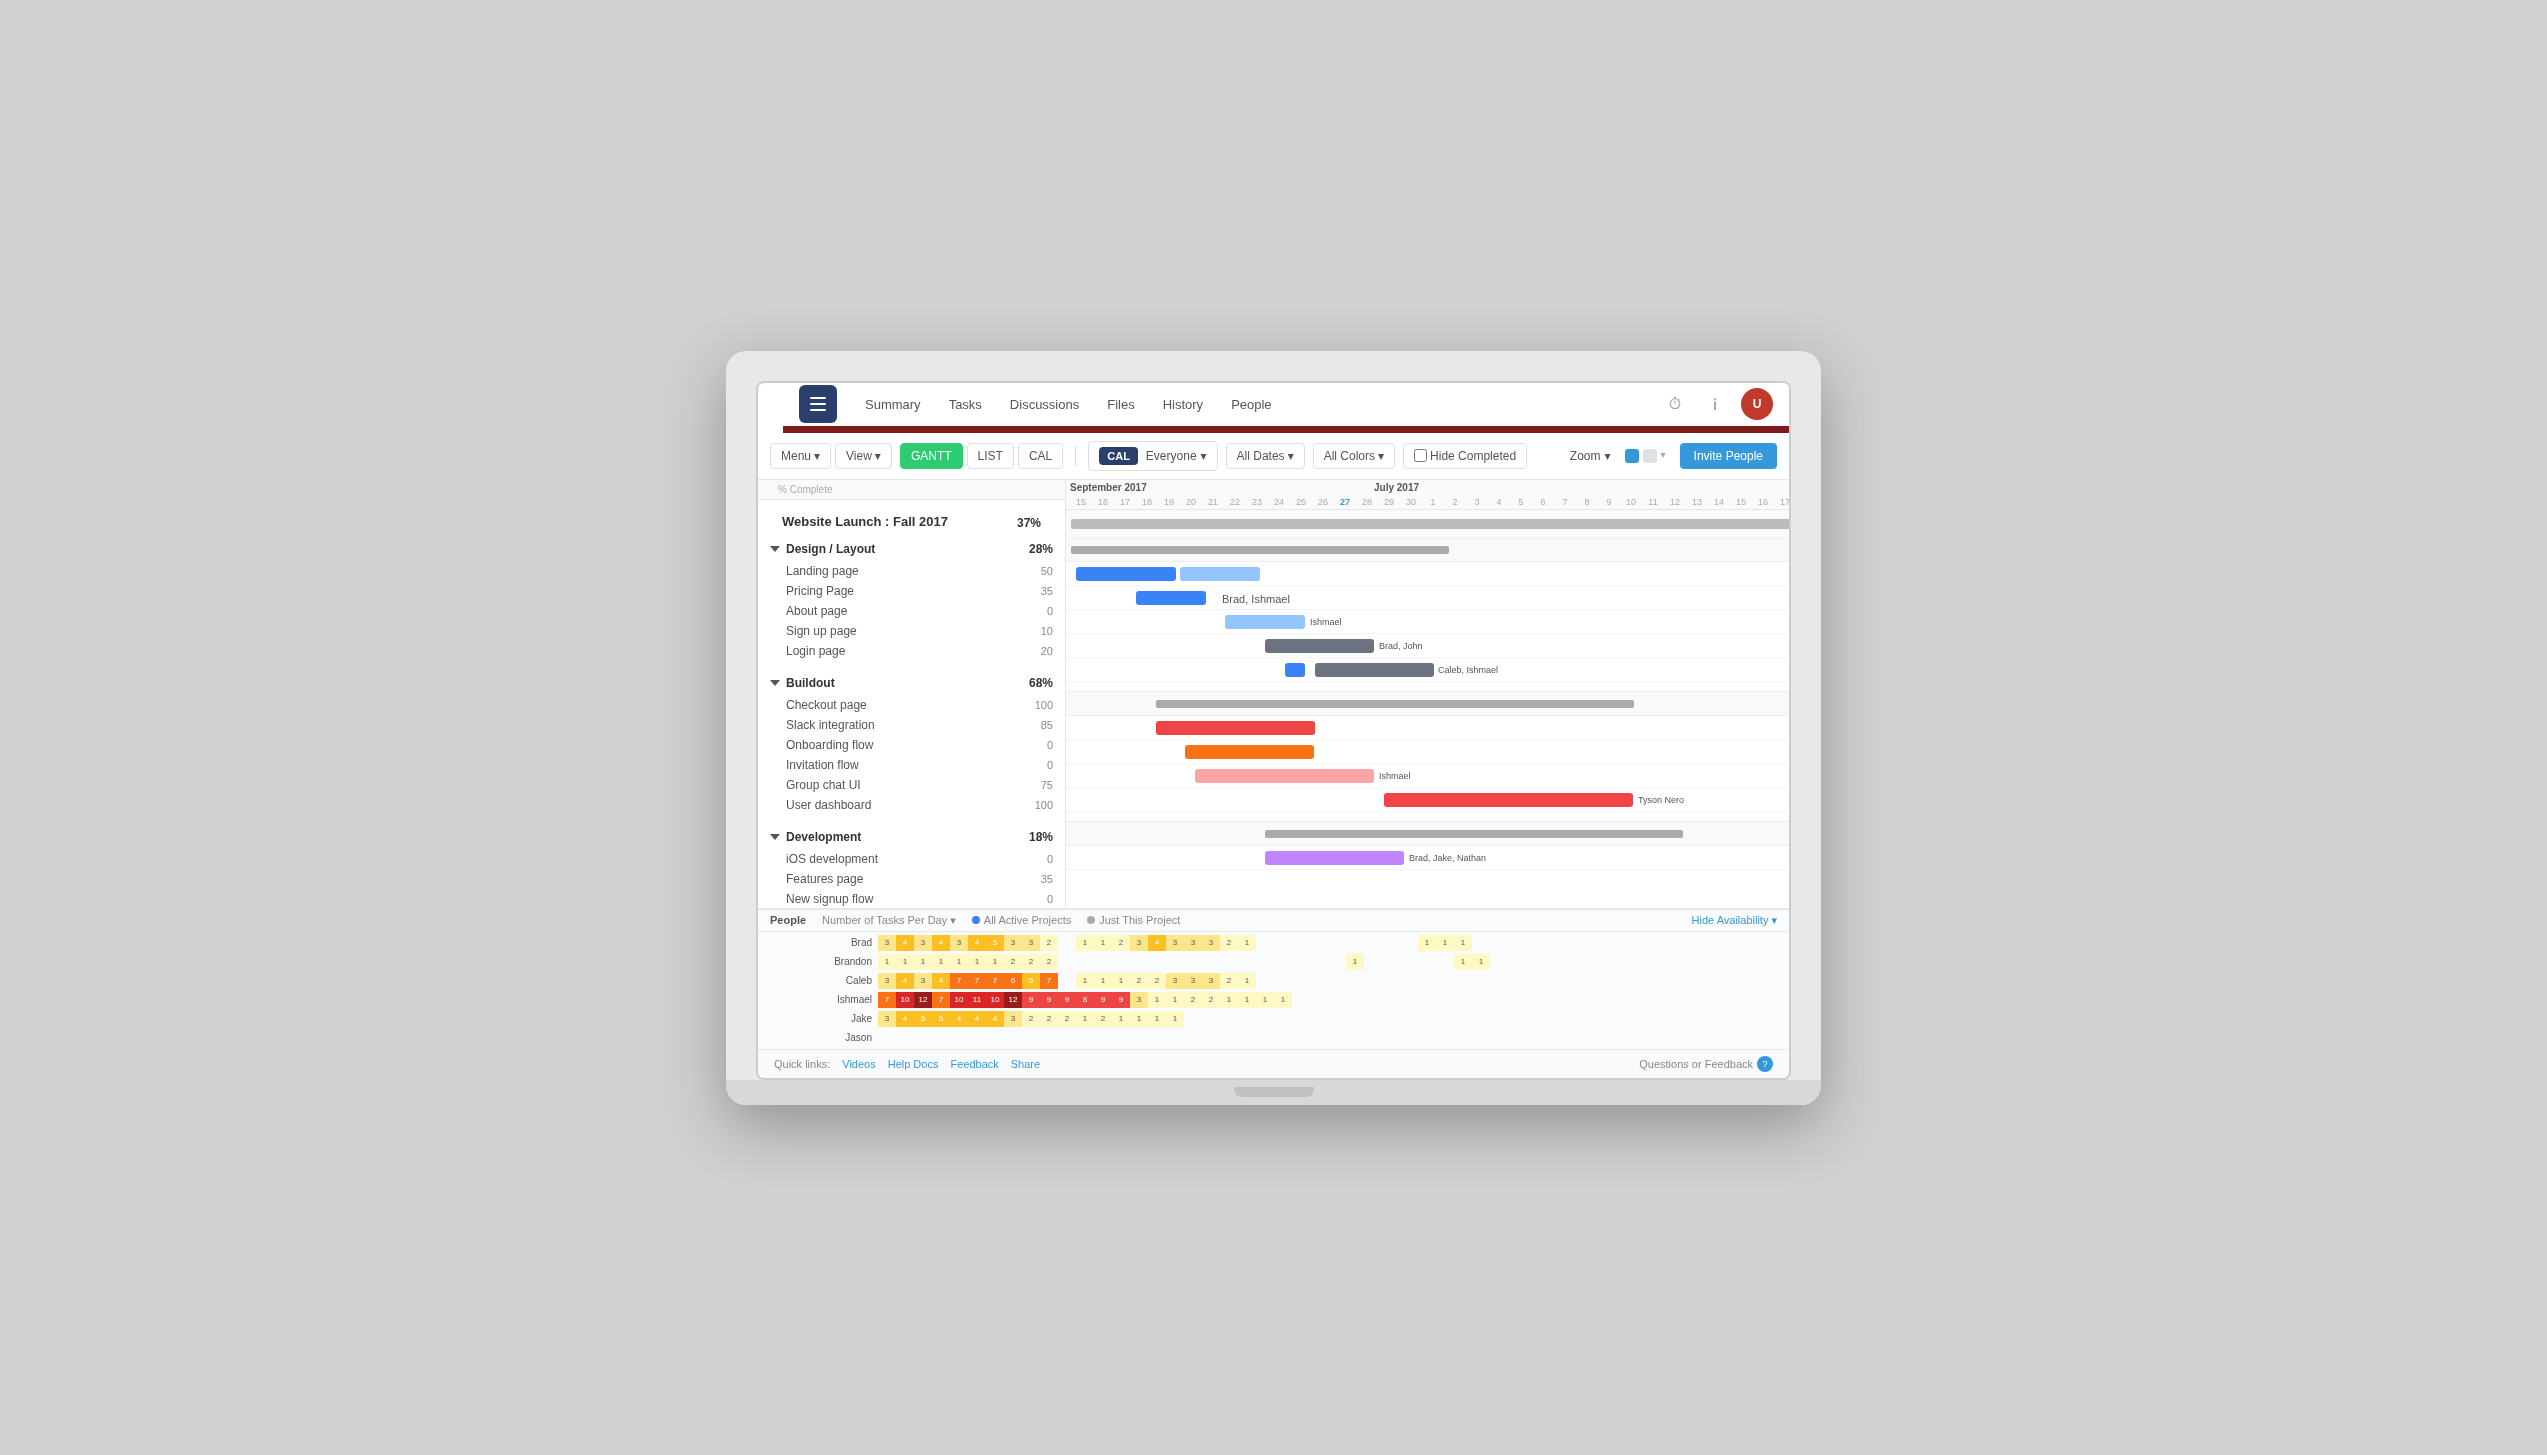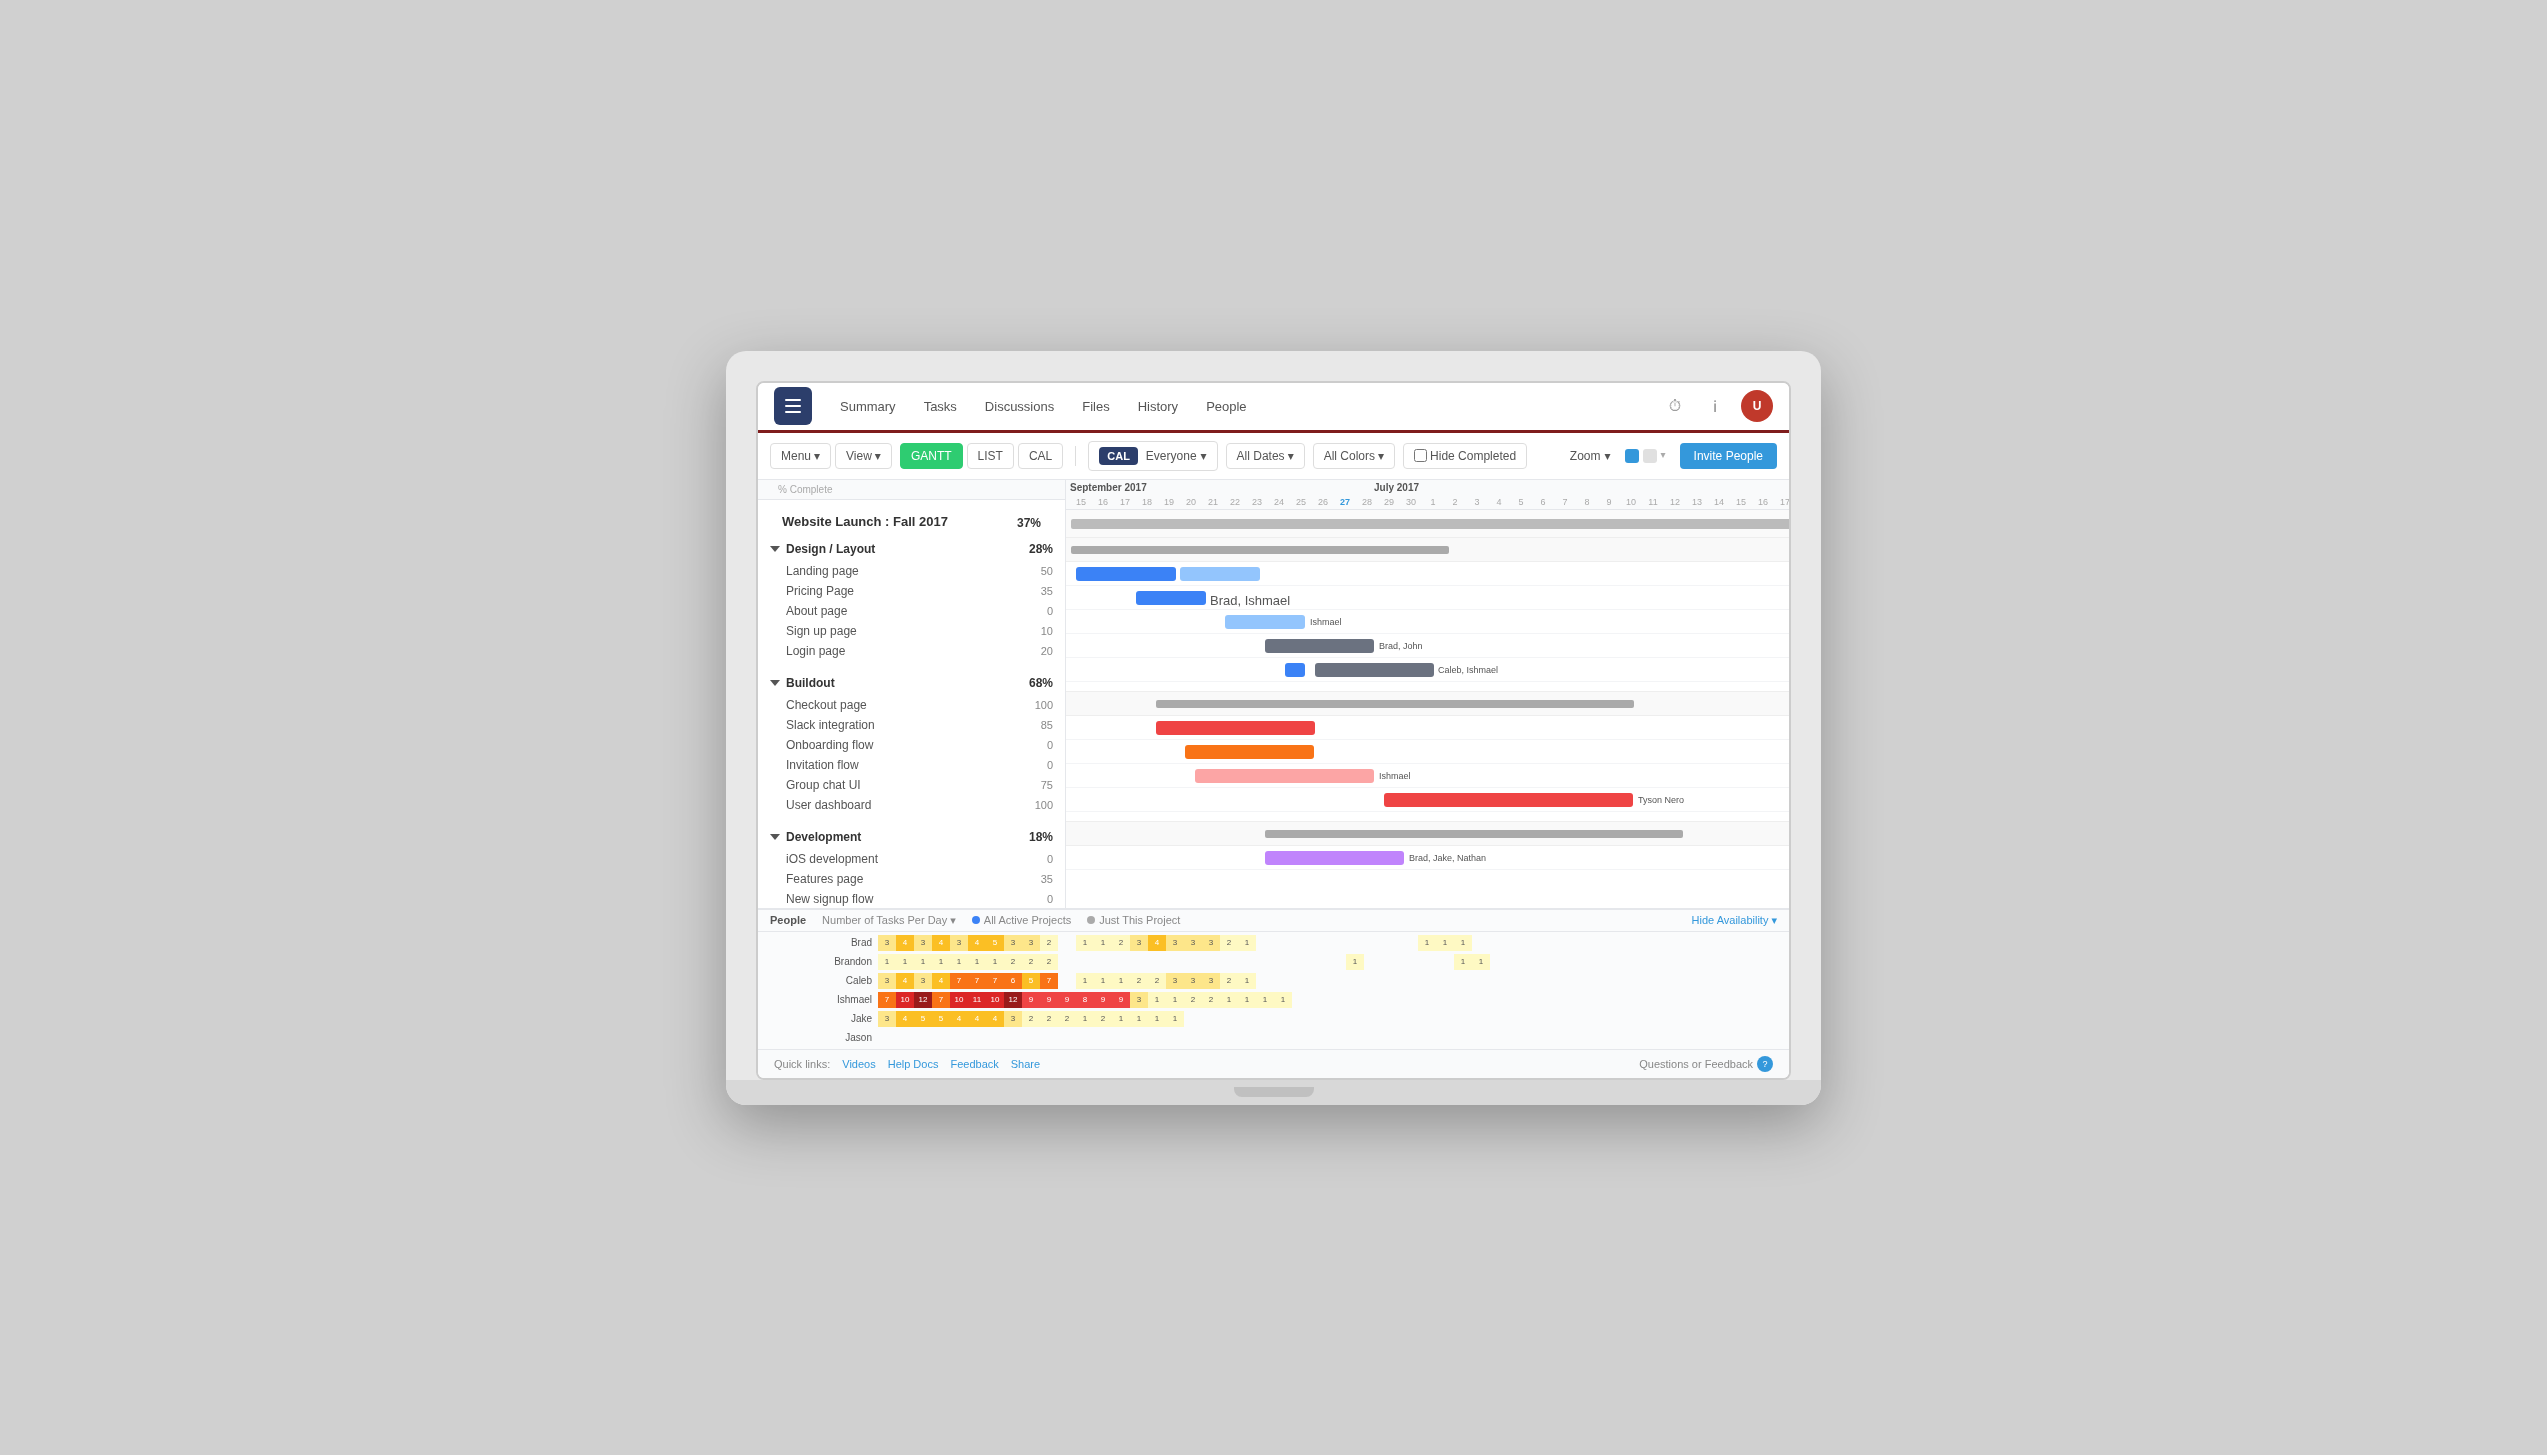--- a/index.html
+++ b/index.html
@@ -39,23 +39,24 @@
       height: 10px;
       background: #c0c0c0;
       border-radius: 0 0 8px 8px;
     }
 
     
     .app-header {
       display: flex;
       align-items: center;
       background: #fff;
-      border-bottom: 3px solid #7f1d1d;
+      border-bottom: 7px solid #7f1d1d;
       padding: 2px 16px;
       height: 50px;
+      margin-left: 25px;
     }
     .hamburger-btn {
       width: 38px;
       height: 38px;
       background: #2c3e6b;
       border-radius: 6px;
       display: flex;
       align-items: center;
       justify-content: center;
       cursor: pointer;
@@ -593,21 +594,21 @@
                 <div style="position:absolute;left:5px;top:8px;width:378px;height:8px;background:#aaa;border-radius:2px;"></div>
               </div>
 
               <div style="height:24px;position:relative;border-bottom:1px solid #f3f4f6;">
                 <div style="position:absolute;left:10px;top:5px;width:100px;height:14px;background:#3b82f6;border-radius:3px;"></div>
                 <div style="position:absolute;left:114px;top:5px;width:80px;height:14px;background:#93c5fd;border-radius:3px;"></div>
               </div>
 
               <div style="height:24px;position:relative;border-bottom:1px solid #f3f4f6;">
                 <div style="position:absolute;left:70px;top:5px;width:70px;height:14px;background:#3b82f6;border-radius:3px;"></div>
-                <div style="position:absolute;left:144px;top:7px;font-size:13px;color:#555;white-space:nowrap;">Brad, Ishmael</div>
+                <div style="position:absolute;left:156px;top:7px;font-size:11px;color:#555;white-space:nowrap;">Brad, Ishmael</div>
               </div>
 
               <div style="height:24px;position:relative;border-bottom:1px solid #f3f4f6;">
                 <div style="position:absolute;left:159px;top:5px;width:80px;height:14px;background:#93c5fd;border-radius:3px;"></div>
                 <div style="position:absolute;left:244px;top:7px;font-size:9px;color:#555;">Ishmael</div>
               </div>
 
               <div style="height:24px;position:relative;border-bottom:1px solid #f3f4f6;">
                 <div style="position:absolute;left:199px;top:5px;width:109px;height:14px;background:#6b7280;border-radius:3px;"></div>
                 <div style="position:absolute;left:313px;top:7px;font-size:9px;color:#555;">Brad, John</div>

